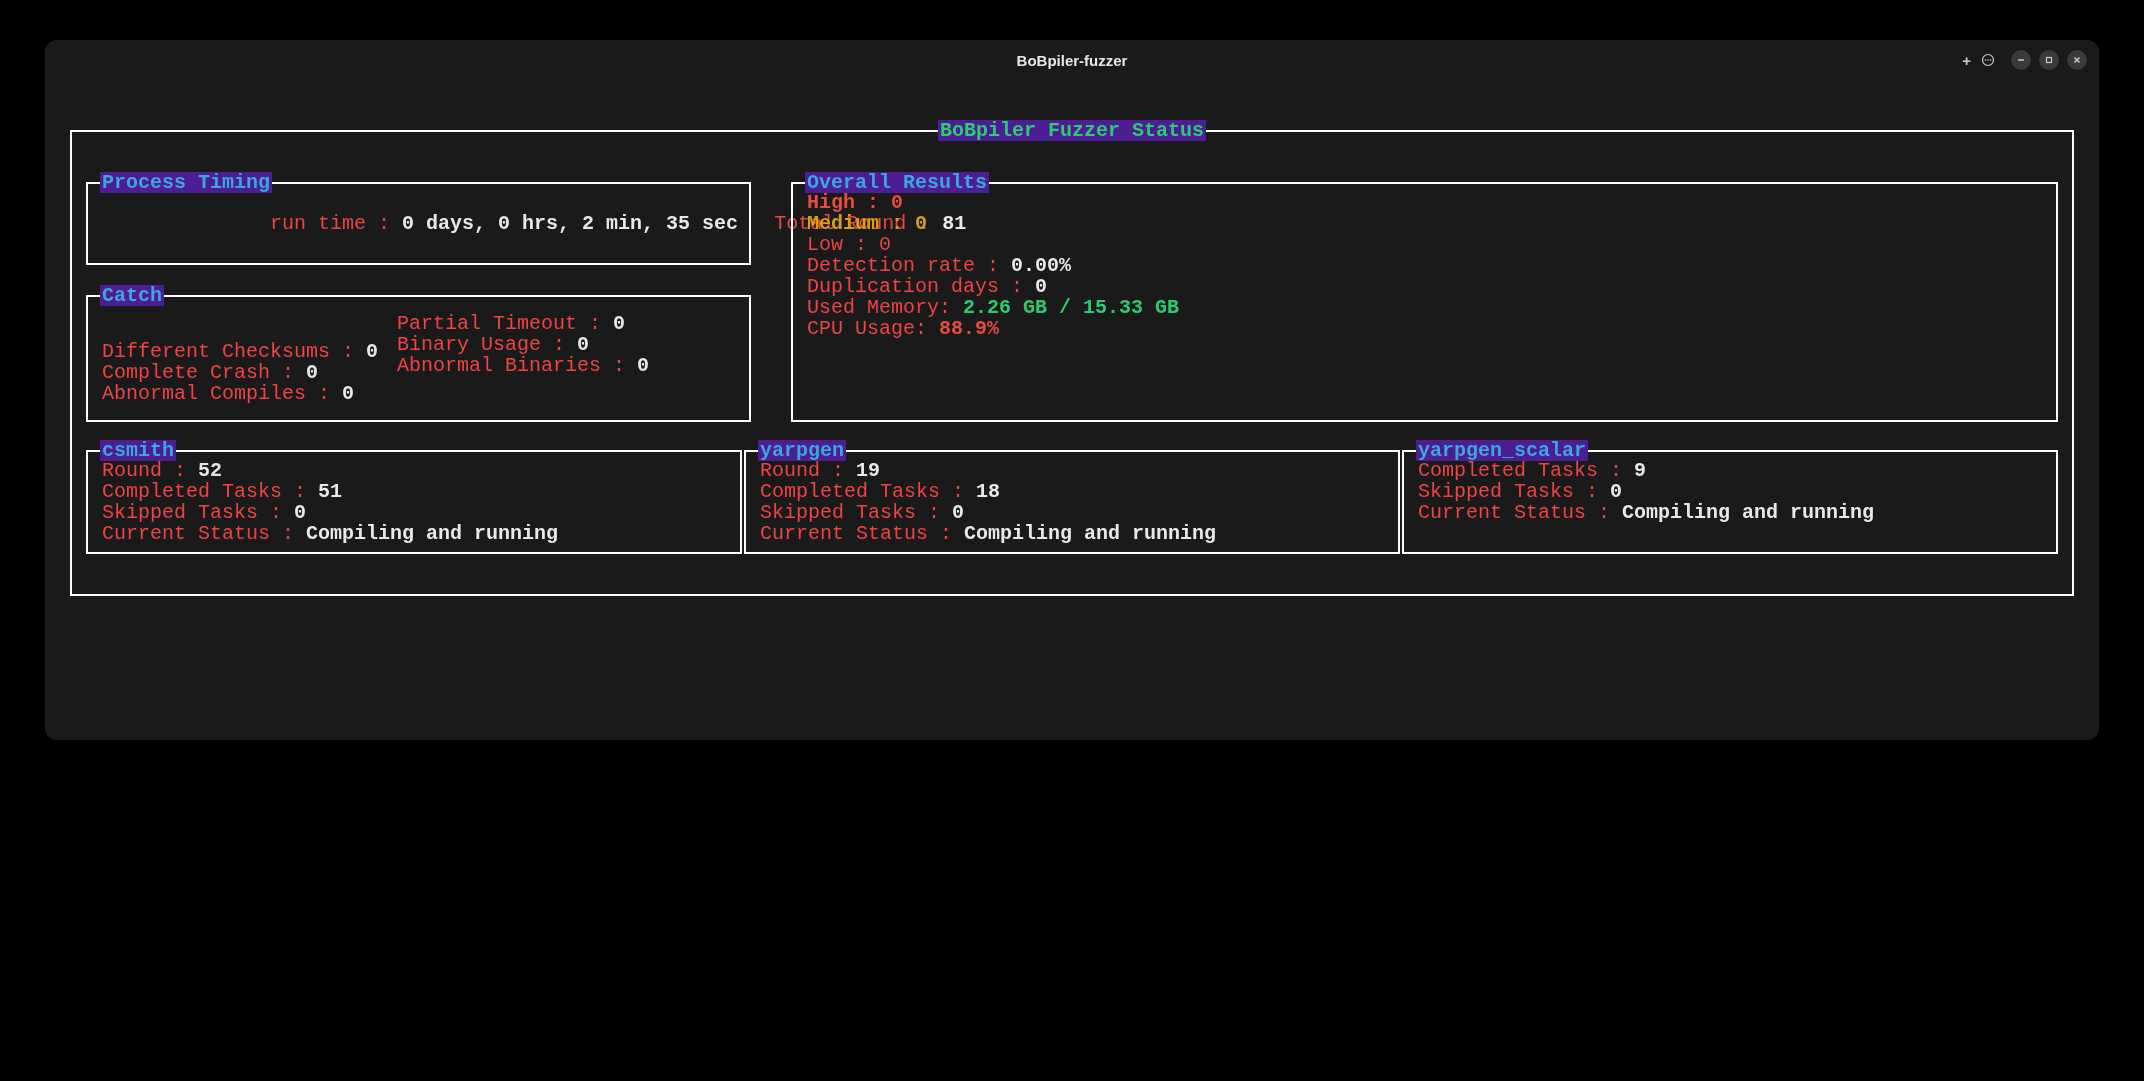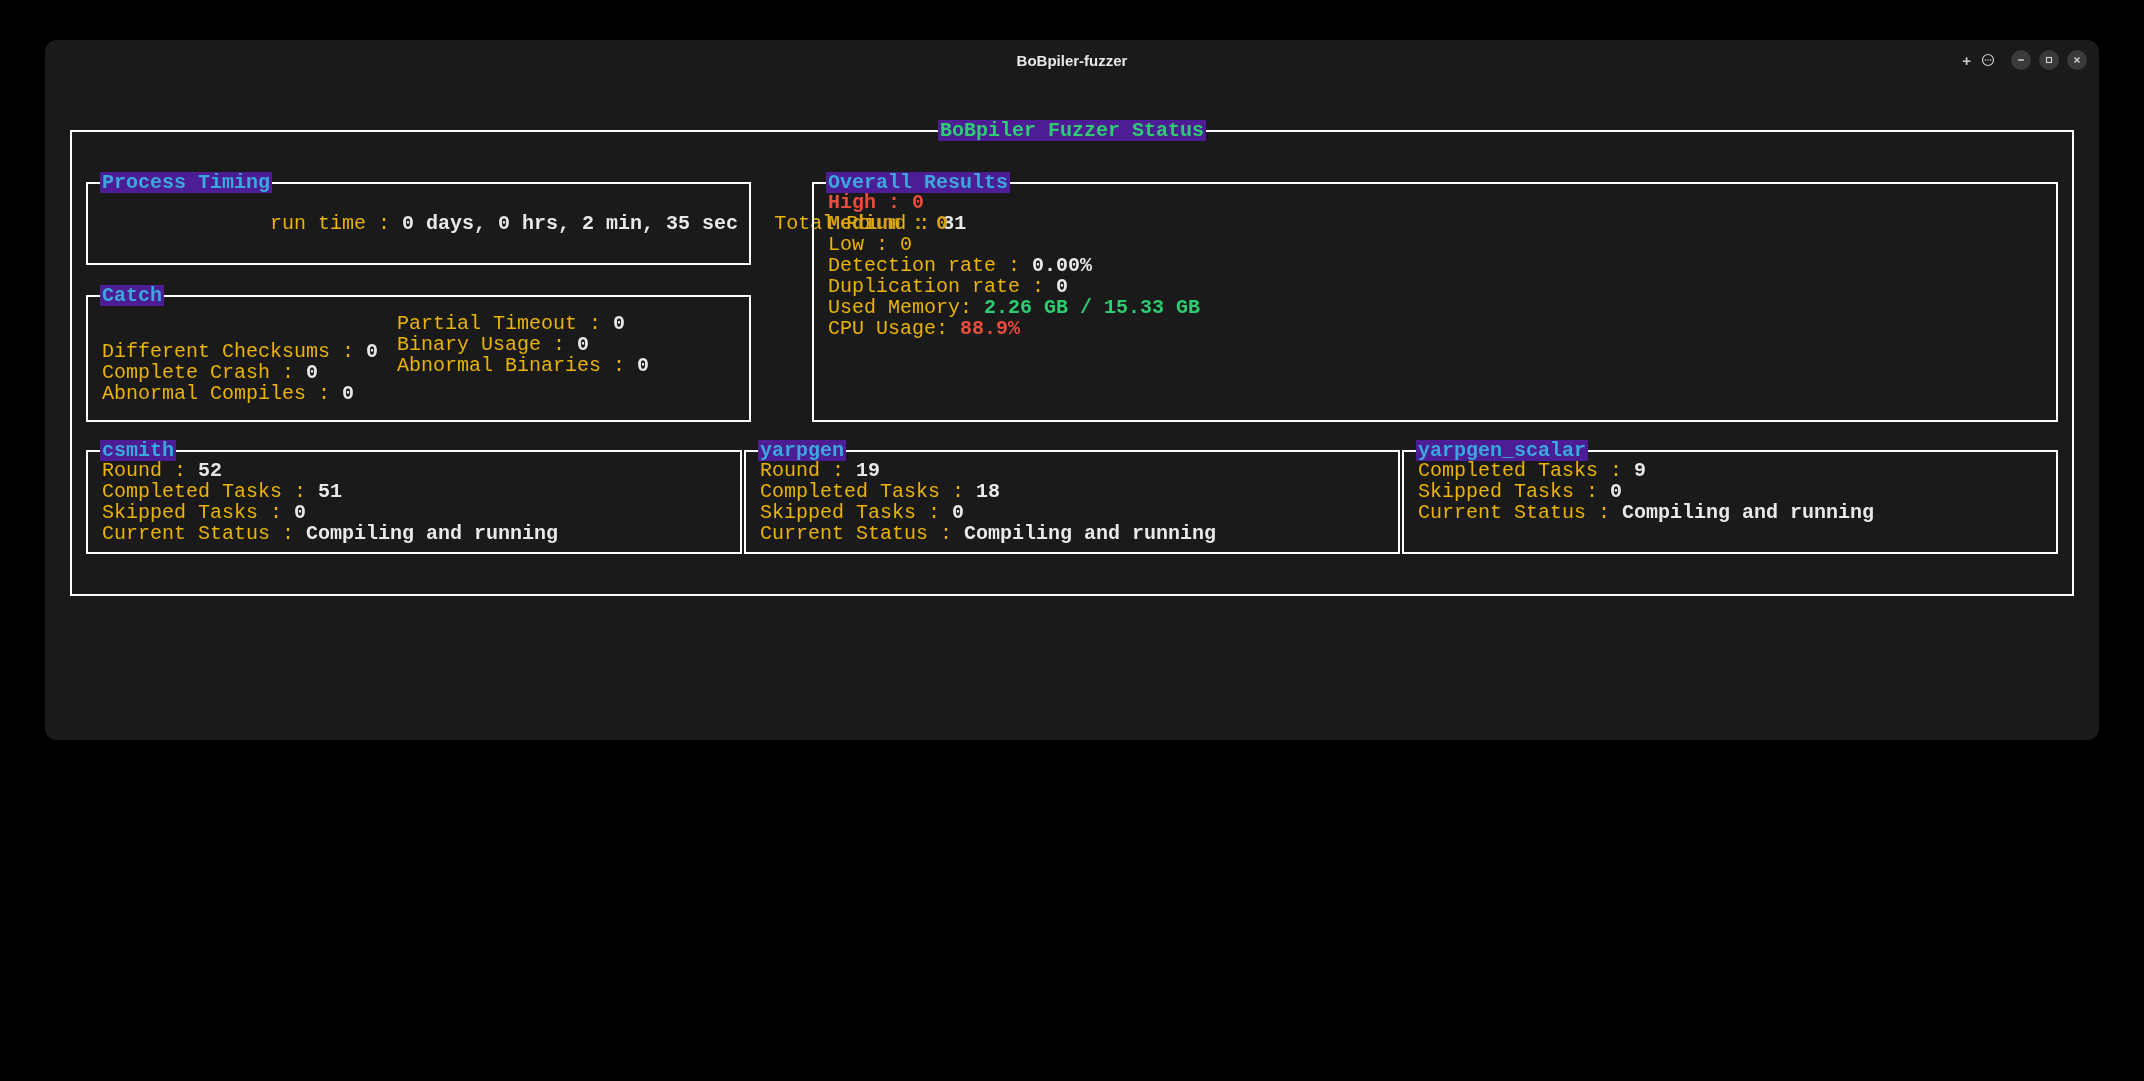--- a/index.html
+++ b/index.html
@@ -88,21 +88,21 @@
     padding: 40px 10px 40px 10px;
   }
   .main-title {
     left: 50%;
     transform: translateX(-50%);
     color: #2ecc71;
     font-weight: 700;
   }
   .row {
     display: flex;
-    gap: 61px;
+    gap: 40px;
     padding: 0 4px;
   }
   .proc-timing {
     width: 665px;
     padding: 8px 14px;
   }
   .proc-timing .box-title {
     left: 12px;
     color: #3ba7db;
     font-weight: 700;
@@ -135,21 +135,21 @@
   }
   .gen-box {
     flex: 1;
     padding: 8px 14px;
   }
   .gen-box .box-title {
     left: 12px;
     color: #3ba7db;
     font-weight: 700;
   }
-  .gray { color: #eab308; }
+  .gray { color: #ef4444; }
   .white { color: #e8e8e8; font-weight: 700; }
   .red { color: #e74c3c; font-weight: 700; }
   .yellow { color: #d4a017; font-weight: 700; }
   .green { color: #2ecc71; font-weight: 700; }
   .line {
     white-space: pre;
     line-height: 1.05;
   }
   .two-col {
     display: flex;
@@ -223,21 +223,21 @@
             </div>
           </div>
         </div>
 
         <div class="box overall-box">
           <span class="box-title">Overall Results</span>
           <div class="line"><span class="red">High : </span><span class="red">0</span></div>
           <div class="line"><span class="yellow">Medium : </span><span class="yellow">0</span></div>
           <div class="line"><span class="gray">Low : </span><span class="gray">0</span></div>
           <div class="line"><span class="gray">Detection rate : </span><span class="white">0.00%</span></div>
-          <div class="line"><span class="gray">Duplication rate : </span><span class="white">0</span></div>
+          <div class="line"><span class="gray">Duplication days : </span><span class="white">0</span></div>
           <div class="line"><span class="gray">Used Memory: </span><span class="green">2.26 GB / 15.33 GB</span></div>
           <div class="line"><span class="gray">CPU Usage: </span><span class="red">88.9%</span></div>
         </div>
       </div>
 
       <div class="gen-row">
         <div class="box gen-box">
           <span class="box-title">csmith</span>
           <div class="line"><span class="gray">Round : </span><span class="white">52</span></div>
           <div class="line"><span class="gray">Completed Tasks : </span><span class="white">51</span></div>

